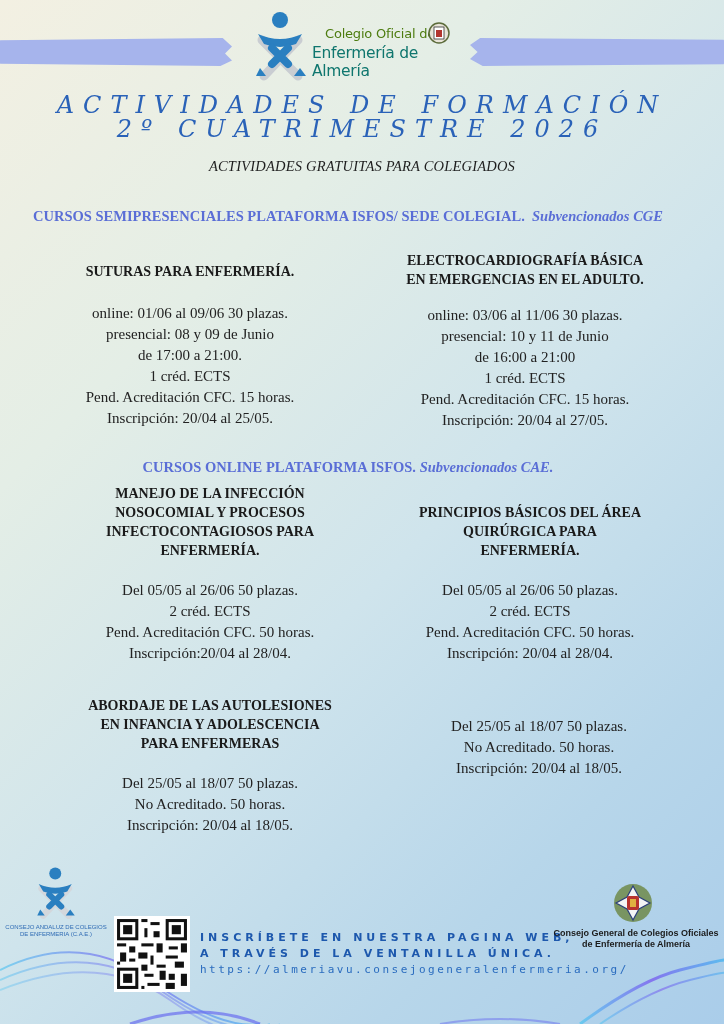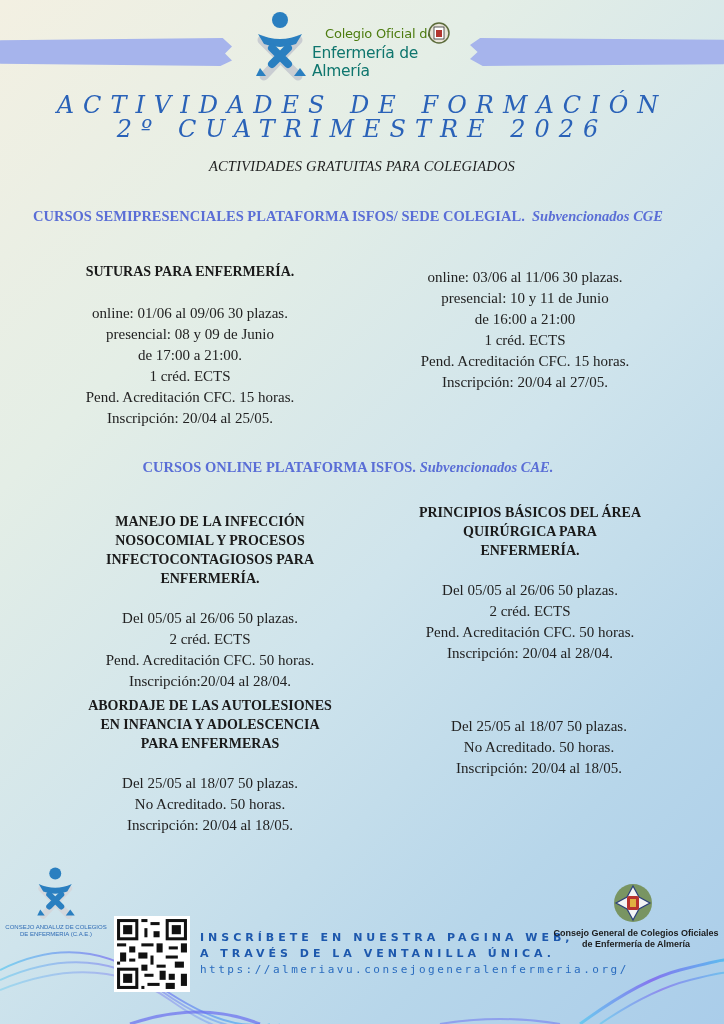--- a/index.html
+++ b/index.html
@@ -94,34 +94,36 @@
 <div class="course" style="left:40px; top:262px; width:300px;">
   <div class="ctitle">SUTURAS PARA ENFERMERÍA.</div>
   <div class="cbody" style="margin-top:22px">online: 01/06 al 09/06  30 plazas.
 presencial: 08 y 09 de Junio
 de 17:00 a 21:00.
 1 créd. ECTS
 Pend. Acreditación CFC. 15 horas.
 Inscripción: 20/04 al 25/05.</div>
 </div>
 <div class="course" style="left:370px; top:251px; width:310px;">
+  <div class="ctitle">ELECTROCARDIOGRAFÍA BÁSICA
+EN EMERGENCIAS EN EL ADULTO.</div>
   <div class="cbody" style="margin-top:16px">online: 03/06 al 11/06   30 plazas.
 presencial: 10 y 11 de Junio
 de 16:00 a 21:00
 1 créd. ECTS
 Pend. Acreditación CFC. 15 horas.
 Inscripción: 20/04 al 27/05.</div>
 </div>
 
 <div class="section-head" style="top:459px">
   <span>CURSOS ONLINE PLATAFORMA ISFOS.</span>
   <i>Subvencionados CAE.</i>
 </div>
 
-<div class="course" style="left:60px; top:512px; width:300px;">
+<div class="course" style="left:60px; top:484px; width:300px;">
   <div class="ctitle">MANEJO DE LA INFECCIÓN
 NOSOCOMIAL Y PROCESOS
 INFECTOCONTAGIOSOS PARA
 ENFERMERÍA.</div>
   <div class="cbody" style="margin-top:20px">Del 05/05 al 26/06  50 plazas.
 2 créd. ECTS
 Pend. Acreditación CFC. 50 horas.
 Inscripción:20/04 al 28/04.</div>
 </div>
 <div class="course" style="left:380px; top:503px; width:300px;">

